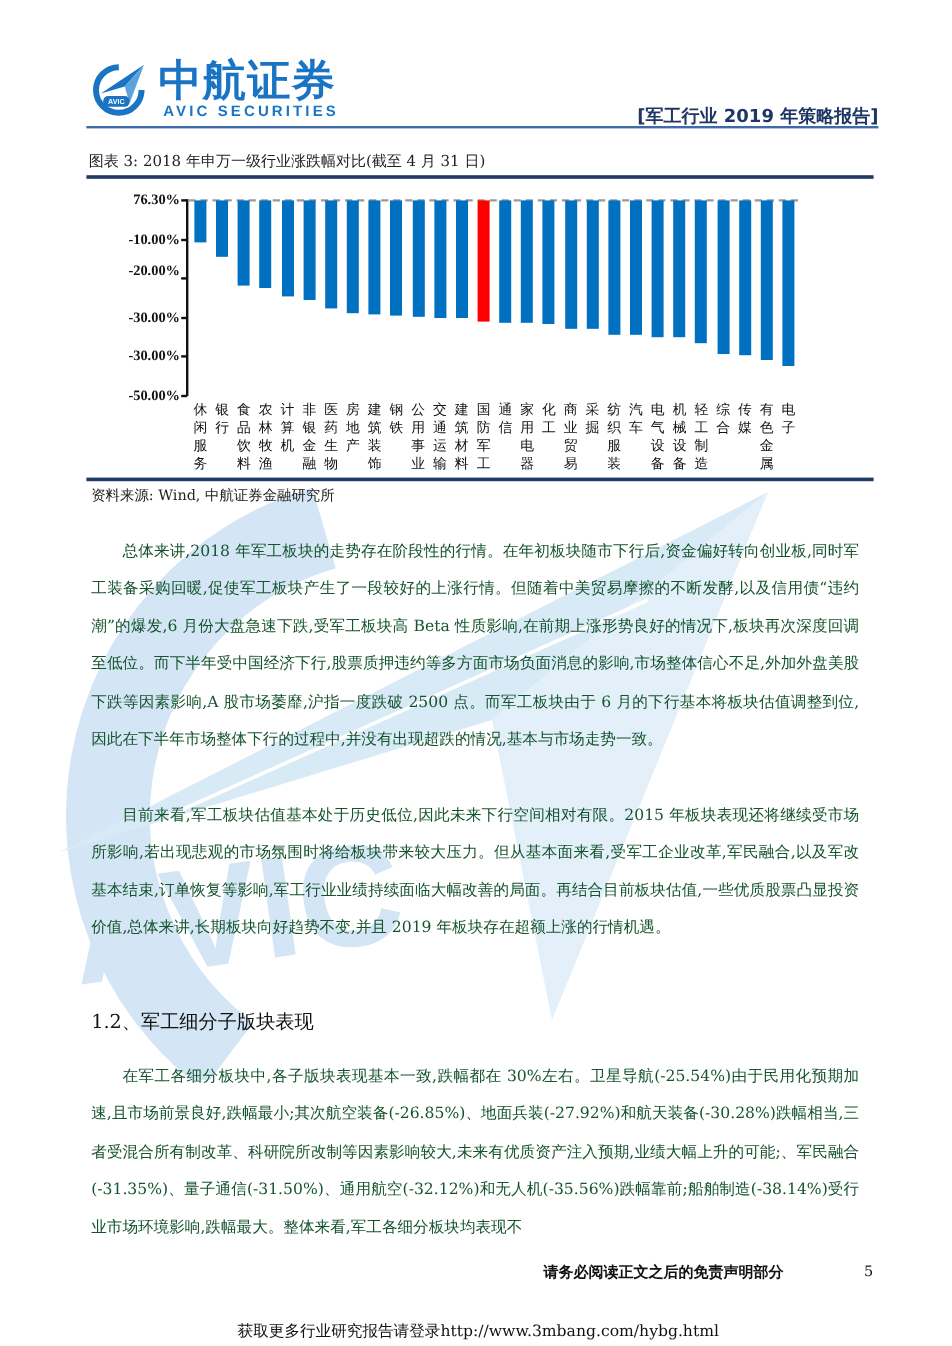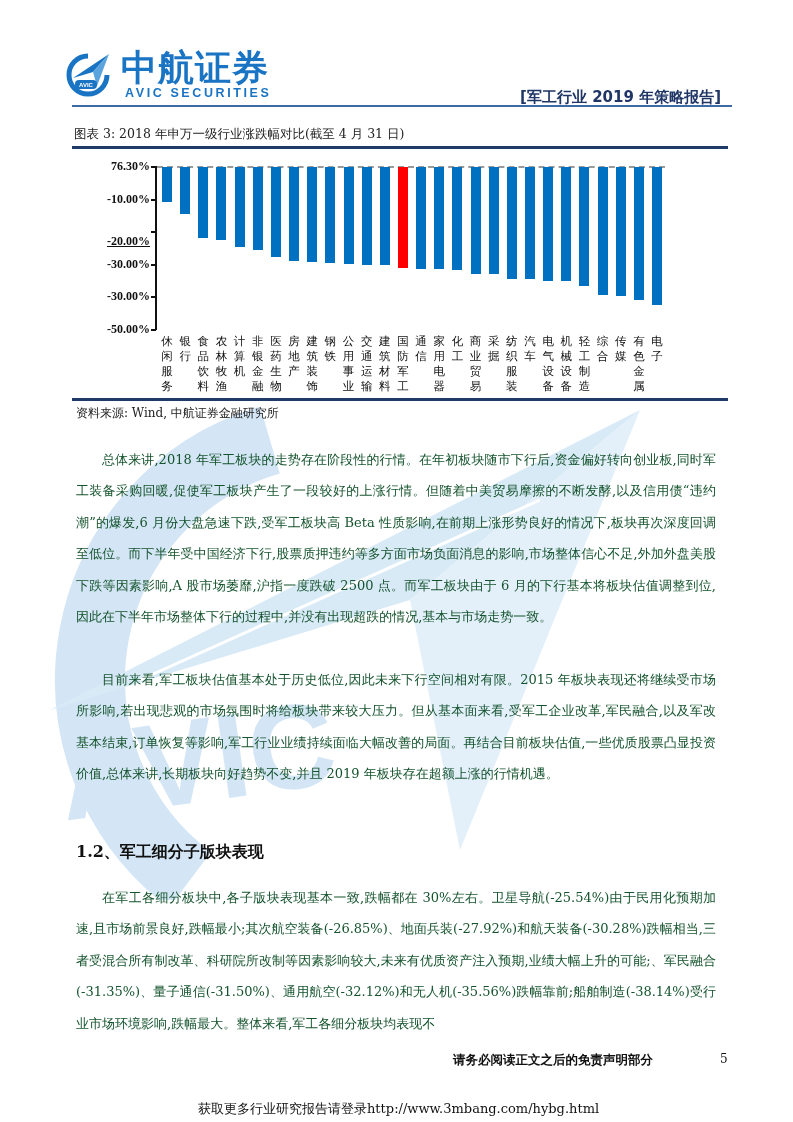--- a/index.html
+++ b/index.html
@@ -1,19 +1,19 @@
 <!DOCTYPE html>
 <html><head>
 <meta charset="utf-8">
 <style>
   html, body { margin:0; padding:0; }
   body { width:793px; height:1122px; position:relative; background:#ffffff; overflow:hidden;
          font-family:"DejaVu Serif","Liberation Serif",serif; color:#111; }
   .watermark { position:absolute; left:-60px; top:380px; width:720px; height:520px; pointer-events:none; z-index:0; }
-  .header { position:absolute; left:61px; top:46px; width:660px; height:60px; z-index:2;text-decoration:underline; }
+  .header { position:absolute; left:72px; top:46px; width:660px; height:60px; z-index:2;text-decoration:underline; }
   .logo-mark { position:absolute; left:4px; top:6px; width:46px; height:46px; }
   .logo-cn { position:absolute; left:60px; top:2px; font-family:"DejaVu Sans","Liberation Sans",sans-serif;
              font-weight:bold; font-size:36px; color:#1a74c4; letter-spacing:1px; line-height:40px; }
   .logo-en { position:absolute; left:64px; top:40px; font-family:"Liberation Sans","DejaVu Sans",sans-serif;
              font-weight:bold; font-size:12.5px; color:#1a74c4; letter-spacing:2.6px; }
   .report-tag { position:absolute; right:0; top:22px; font-family:"DejaVu Sans","Liberation Sans",sans-serif;
                 font-weight:bold; font-size:15px; color:#1f3566;margin-top:20px; }
   .header-rule { position:absolute; left:72px; top:105px; width:660px; height:2px; background:#3f6aa8; z-index:2; }
   .fig-title { position:absolute; left:74px; top:126px; font-size:12.5px; color:#222; z-index:2; }
   .fig-rule-top { position:absolute; left:72px; top:146px; width:656px; height:3px; background:#1f3a66; z-index:2; }
@@ -22,21 +22,21 @@
   .ytick { position:absolute; right:578px; font-family:"Liberation Serif","DejaVu Serif",serif; font-weight:bold;
            font-size:12px; color:#111; text-align:right; white-space:nowrap; }
   .yaxis { position:absolute; left:83px; top:16px; width:2px; height:164px; background:#111; }
   .ytickmark { position:absolute; left:79px; width:5px; height:2px; background:#111; }
   .zero-line { position:absolute; left:85px; top:16px; width:508px; height:0; border-top:2px dashed #9a9a9a; }
   .bar { position:absolute; top:17px; width:10px; }
   .cat { position:absolute; top:184px; width:14px; font-size:11.5px; line-height:15px; text-align:center; color:#111; }
   .source { position:absolute; left:76px; top:405px; font-size:12px; color:#222; z-index:2; }
   .para { position:absolute; left:76px; width:640px; font-size:13px; line-height:31.4px; text-indent:26px;
           text-align:justify; z-index:2; color:#14532d; }
-  .section-heading { position:absolute; left:76px; top:842px; font-size:16px; font-weight:bold; z-index:2; color:#111; }
+  .section-heading { position:absolute; left:76px; top:842px; font-size:16px; font-weight:normal; z-index:2; color:#111; }
   .footer-note { position:absolute; left:453px; top:1052px; font-family:"DejaVu Sans","Liberation Sans",sans-serif;
                  font-weight:bold; font-size:12.5px; color:#111; z-index:2; }
   .page-num { position:absolute; left:720px; top:1052px; font-size:12px; color:#111; z-index:2; }
   .download-link { position:absolute; left:198px; top:1100px; font-size:13px; color:#111; z-index:2; }
 </style>
 </head>
 <body>
 
 <svg class="watermark" viewBox="0 0 720 520">
   <path d="M 250 500 A 250 250 0 0 1 330 60" fill="none" stroke="#d4e6f5" stroke-width="70"></path>
@@ -63,21 +63,21 @@
 <div class="fig-title">图表 3: 2018 年申万一级行业涨跌幅对比(截至 4 月 31 日)</div>
 <div class="fig-rule-top"></div>
 
 <div class="chart" id="chart">
   <div class="yaxis"></div>
   <div class="zero-line"></div>
 <div class="ytick" style="top: 9px;">76.30%</div>
     <div class="ytickmark" style="top: 16px;"></div>
     <div class="ytick" style="top: 41.6px;">-10.00%</div>
     <div class="ytickmark" style="top: 48.6px;"></div>
-    <div class="ytick" style="top: 84px; text-decoration: underline;">-20.00%</div>
+    <div class="ytick" style="top: 68px;">-20.00%</div>
     <div class="ytickmark" style="top: 81.2px;"></div>
     <div class="ytick" style="top: 106.8px;">-30.00%</div>
     <div class="ytickmark" style="top: 113.8px;"></div>
     <div class="ytick" style="top: 139.4px;">-30.00%</div>
     <div class="ytickmark" style="top: 146.4px;"></div>
     <div class="ytick" style="top: 172px;">-50.00%</div>
     <div class="ytickmark" style="top: 179px;"></div>
     <div class="bar" style="left: 90px; height: 34.882px; background: rgb(0, 112, 192);"></div>
     <div class="cat" style="left: 88px;">
       <div>休</div>

